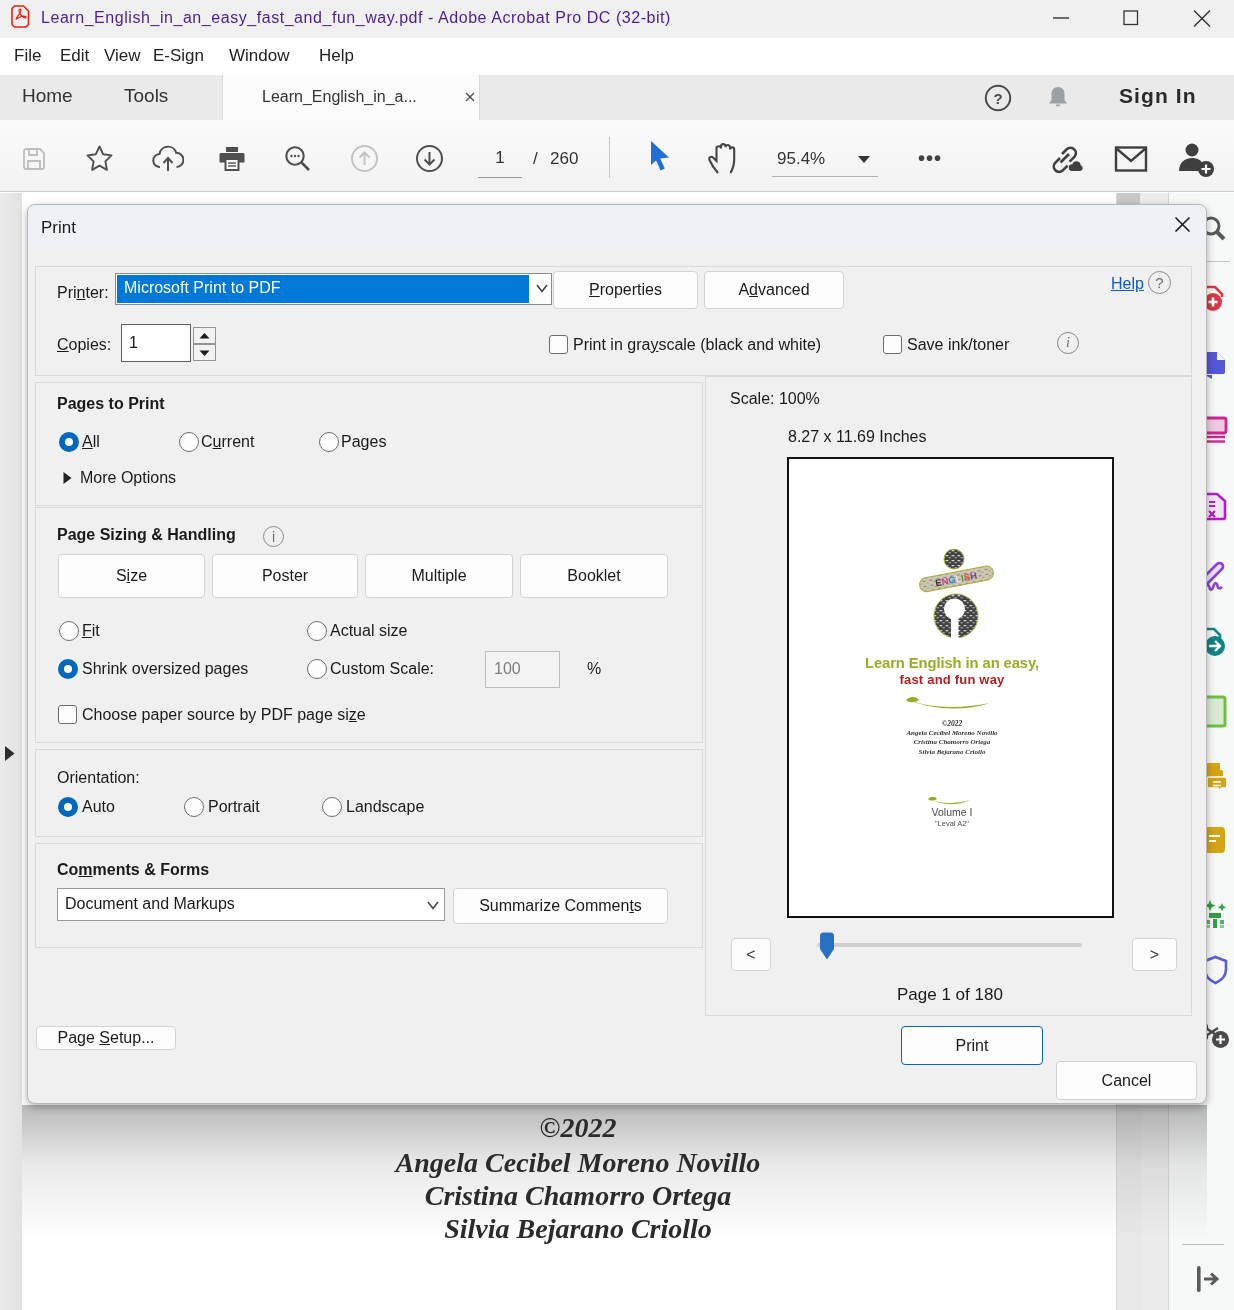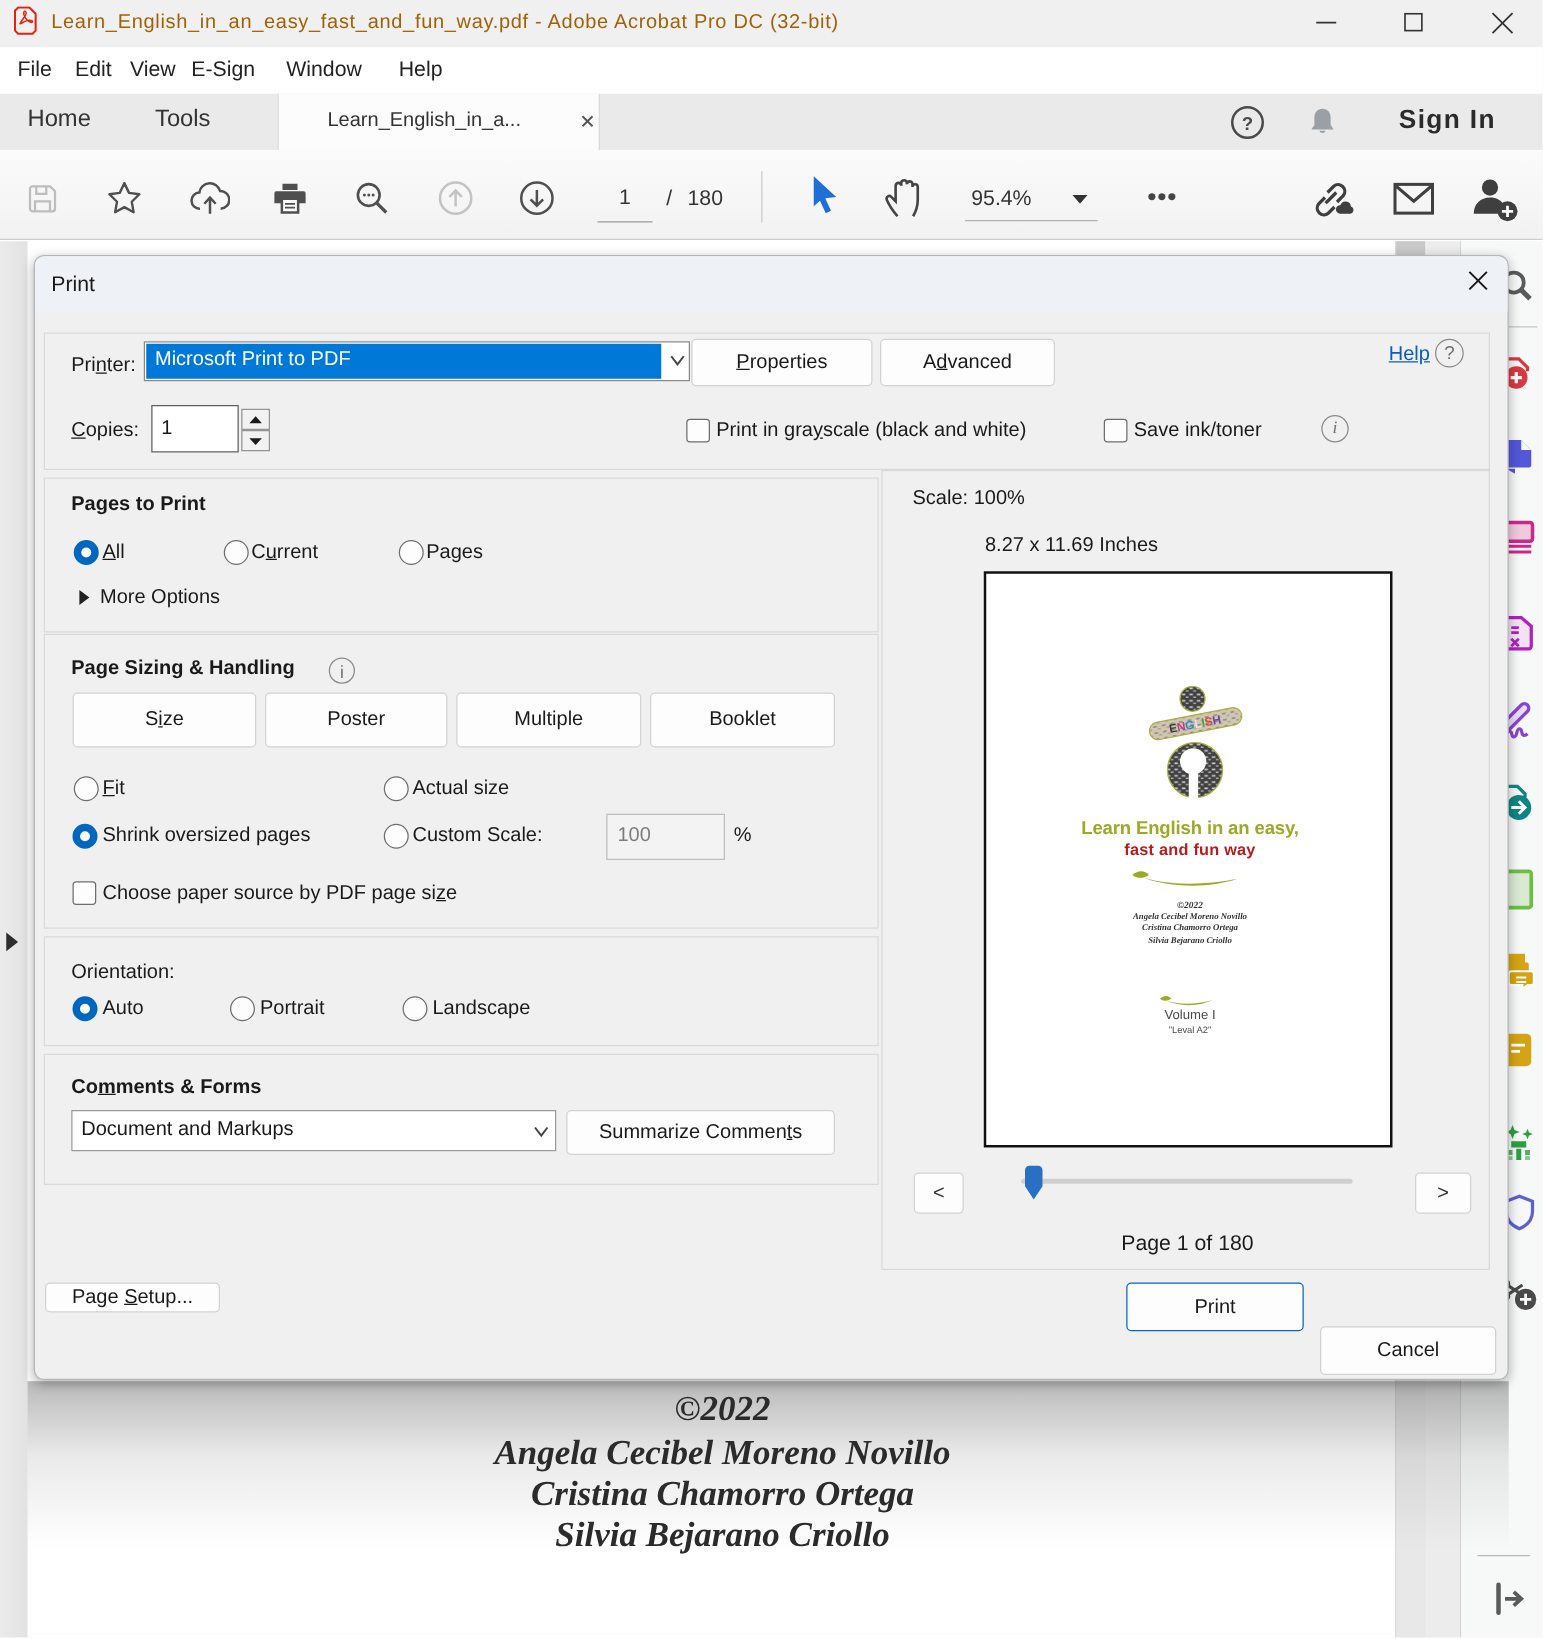--- a/index.html
+++ b/index.html
@@ -1,21 +1,21 @@
 <!DOCTYPE html>
 <html><head>
 <meta charset="utf-8">
 <style>
   * { margin:0; padding:0; box-sizing:border-box; }
   html,body { width:1234px; height:1310px; overflow:hidden; }
   body { position:relative; font-family:"Liberation Sans",sans-serif; background:#fff; }
   .abs { position:absolute; }
   
   #titlebar { left:0; top:0; width:1234px; height:38px; background:#f0f0f0; }
-  #titletext { left:41px; top:9px; font-size:16px; color:#a16207; letter-spacing:.55px; }
+  #titletext { left:41px; top:9px; font-size:16px; color:#4c1d95; letter-spacing:.55px; }
   #menubar { left:0; top:38px; width:1234px; height:37px; background:#ffffff; }
   .menuitem { position:absolute; top:46px; font-size:17px; color:#222; }
   #tabbar { left:0; top:75px; width:1234px; height:45px; background:#eaeaea; }
   #activetab { left:222px; top:75px; width:258px; height:45px; background:#fcfcfc; border-left:1px solid #d8d8d8; border-right:1px solid #d8d8d8; }
   #toolbar { left:0; top:120px; width:1234px; height:72px; background:linear-gradient(#fbfbfb,#f2f2f2); border-bottom:1px solid #cccccc; }
   
   #docarea { left:0; top:193px; width:1234px; height:1117px; background:#ffffff; }
   #leftstrip { left:0; top:193px; width:22px; height:1117px; background:linear-gradient(90deg,#ebebeb,#e2e2e2); }
   #sbtrack { left:1116px; top:193px; width:25px; height:1117px; background:#e8e8e8; border-left:1px solid #d9d9d9; }
   #sbthumb { left:1117px; top:193px; width:23px; height:130px; background:#c9c9c9; }
@@ -91,21 +91,21 @@
 <svg class="abs" style="left:350px;top:144px" width="29" height="29" viewBox="0 0 29 29">
  <circle cx="14.5" cy="14.5" r="12.5" fill="none" stroke="#c3c3c3" stroke-width="2"></circle>
  <path d="M14.5 21 v-12 M9.5 13.5 l5-5 5 5" fill="none" stroke="#c3c3c3" stroke-width="2"></path>
 </svg>
 <svg class="abs" style="left:415px;top:144px" width="29" height="29" viewBox="0 0 29 29">
  <circle cx="14.5" cy="14.5" r="12.5" fill="none" stroke="#4f4f4f" stroke-width="2"></circle>
  <path d="M14.5 8 v12 M9.5 15.5 l5 5 5-5" fill="none" stroke="#4f4f4f" stroke-width="2"></path>
 </svg>
 <div class="abs" style="left:478px;top:148px;width:44px;height:30px;border-bottom:1px solid #9a9a9a;text-align:center;font-size:17px;color:#333">1</div>
 <div class="abs" style="left:533px;top:149px;font-size:17px;color:#333">/</div>
-<div class="abs" style="left:550px;top:149px;font-size:17px;color:#333">180</div>
+<div class="abs" style="left:550px;top:149px;font-size:17px;color:#333">260</div>
 <div class="abs" style="left:609px;top:137px;width:1px;height:41px;background:#c9c9c9"></div>
 <svg class="abs" style="left:648px;top:140px" width="24" height="34" viewBox="0 0 24 34">
  <path d="M3 1 L21 17.5 L12.2 18.5 L16.8 28.5 L12.6 30.5 L8 20.5 L3 25 Z" fill="#1f6fd6"></path>
 </svg>
 <svg class="abs" style="left:705px;top:139px" width="33" height="35" viewBox="0 0 33 35">
  <path d="M13 34 C10 30.5 6 24.5 4.5 21 C3.5 18.6 6.2 16.8 8 18.5 L11.5 22 V9.5 A2.2 2.2 0 0 1 16 9.5 V7.4 A2.2 2.2 0 0 1 20.5 7.4 V8.3 A2.2 2.2 0 0 1 25 8.3 V10.5 A2.1 2.1 0 0 1 29.2 10.5 V21 C29.2 26 27.8 30 25.5 34" fill="none" stroke="#454545" stroke-width="2.1"></path>
 </svg>
 <div class="abs" style="left:772px;top:134px;width:106px;height:43px;border-bottom:1px solid #b0b0b0"></div>
 <div class="abs" style="left:777px;top:149px;font-size:17px;color:#333">95.4%</div>
 <svg class="abs" style="left:857px;top:155px" width="14" height="9" viewBox="0 0 14 9">
@@ -293,21 +293,21 @@
  <div class="btn" style="left:337px;top:349px;width:148px;height:44px">Multiple</div>
  <div class="btn" style="left:492px;top:349px;width:148px;height:44px">Booklet</div>
  <div class="radio" style="left:31px;top:416px"></div>
  <div class="lbl" style="left:54px;top:417px"><u style="position:static">F</u>it</div>
  <div class="radio" style="left:279px;top:416px"></div>
  <div class="lbl" style="left:302px;top:417px">Actual size</div>
  <div class="radio sel" style="left:30px;top:454px"></div>
  <div class="lbl" style="left:54px;top:455px">Shrink oversized pages</div>
  <div class="radio" style="left:279px;top:454px"></div>
  <div class="lbl" style="left:302px;top:455px">Custom Scale:</div>
- <div class="dis" style="left:457px;top:446px;width:95px;height:37px">
+ <div class="dis" style="left:457px;top:446px;width:75px;height:37px">
       <span style="position:absolute;left:8px;top:8px">100</span>
     </div>
  <div class="lbl" style="left:559px;top:455px">%</div>
  <div class="chk" style="left:30px;top:500px"></div>
  <div class="lbl" style="left:54px;top:501px">Choose paper source by PDF page si<u style="position:static">z</u>e</div>
 
  <div class="grp" style="left:7px;top:544px;width:668px;height:88px"></div>
  <div class="lbl" style="left:29px;top:564px">Orientation:</div>
  <div class="radio sel" style="left:30px;top:592px"></div>
  <div class="lbl" style="left:54px;top:593px">Auto</div>

